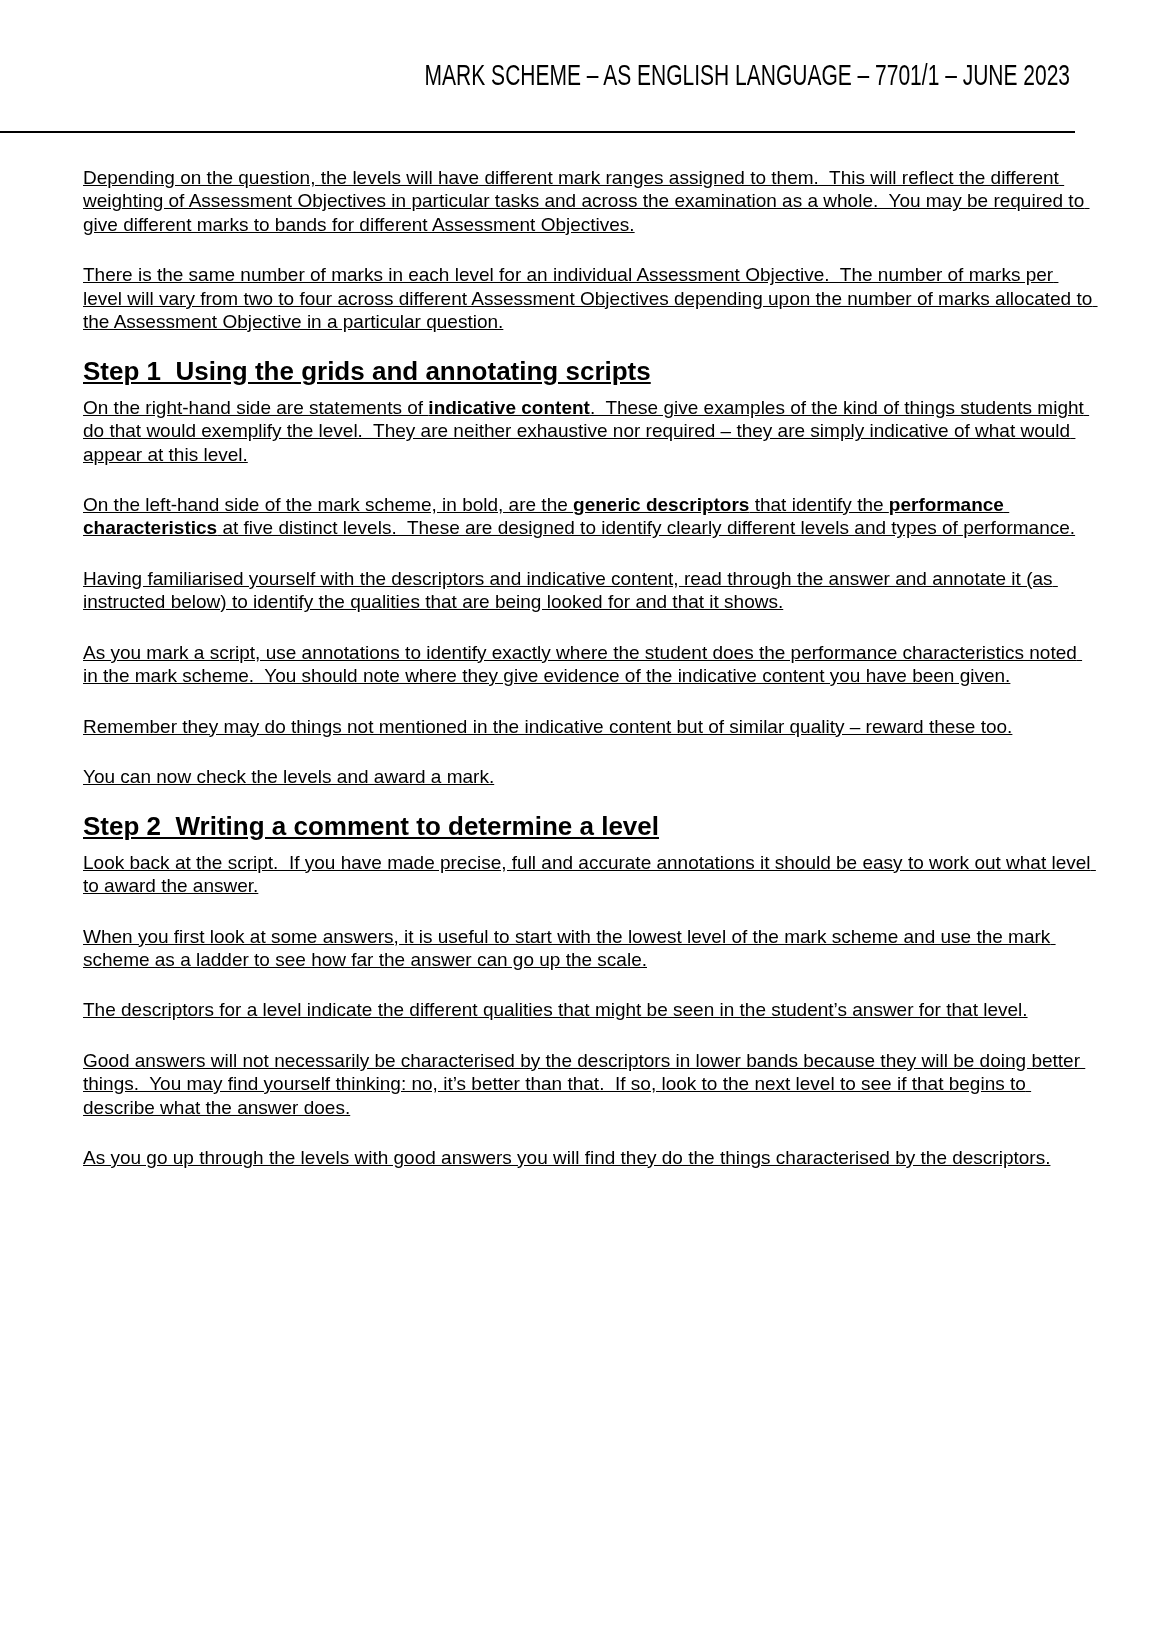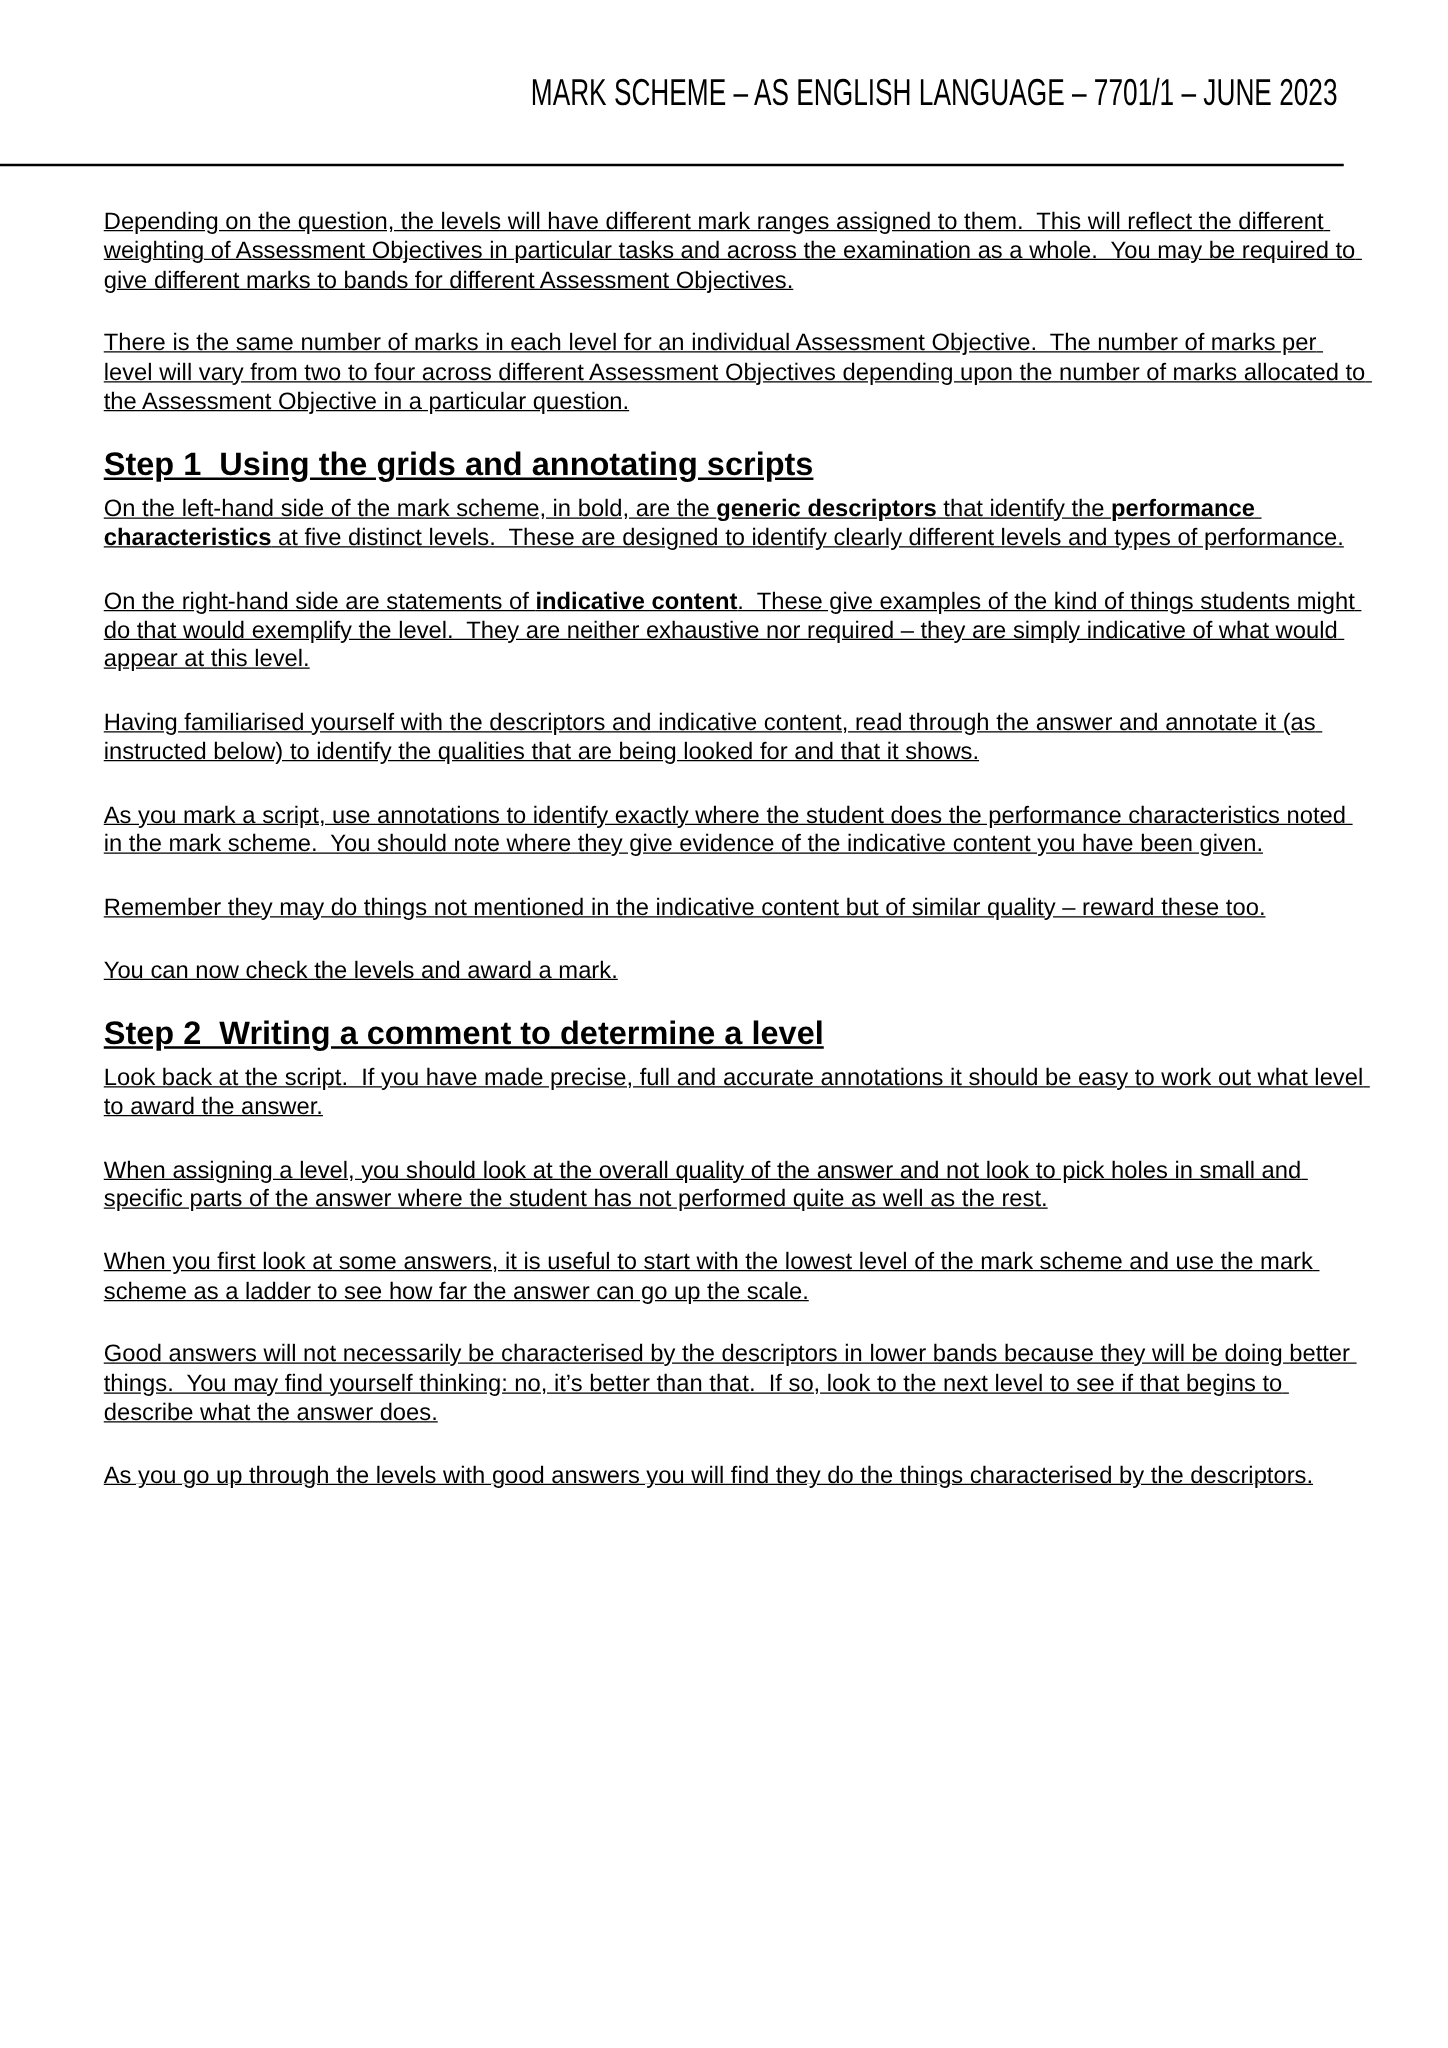--- a/index.html
+++ b/index.html
@@ -75,31 +75,31 @@
 <div class="page">
 
   <div class="header-title"><span class="condensed">MARK SCHEME – AS ENGLISH LANGUAGE – 7701/1 – JUNE 2023</span></div>
   <div class="rule header-rule"></div>
 
   <div class="content">
     <p>Depending on the question, the levels will have different mark ranges assigned to them.  This will reflect the different weighting of Assessment Objectives in particular tasks and across the examination as a whole.  You may be required to give different marks to bands for different Assessment Objectives.</p>
     <p>There is the same number of marks in each level for an individual Assessment Objective.  The number of marks per level will vary from two to four across different Assessment Objectives depending upon the number of marks allocated to the Assessment Objective in a particular question.</p>
 
     <h2>Step 1  Using the grids and annotating scripts</h2>
+    <p><span>On the right-hand side are statements of </span><strong>indicative content</strong><span>.  These give examples of the kind of things students might do that would exemplify the level.  They are neither exhaustive nor required – they are simply indicative of what would appear at this level.</span></p>
     <p><span>On the left-hand side of the mark scheme, in bold, are the </span><strong>generic descriptors</strong><span> that identify the </span><strong>performance characteristics</strong><span> at five distinct levels.  These are designed to identify clearly different levels and types of performance.</span></p>
-    <p><span>On the right-hand side are statements of </span><strong>indicative content</strong><span>.  These give examples of the kind of things students might do that would exemplify the level.  They are neither exhaustive nor required – they are simply indicative of what would appear at this level.</span></p>
     <p>Having familiarised yourself with the descriptors and indicative content, read through the answer and annotate it (as instructed below) to identify the qualities that are being looked for and that it shows.</p>
     <p>As you mark a script, use annotations to identify exactly where the student does the performance characteristics noted in the mark scheme.  You should note where they give evidence of the indicative content you have been given.</p>
     <p>Remember they may do things not mentioned in the indicative content but of similar quality – reward these too.</p>
     <p>You can now check the levels and award a mark.</p>
 
     <h2>Step 2  Writing a comment to determine a level</h2>
     <p>Look back at the script.  If you have made precise, full and accurate annotations it should be easy to work out what level to award the answer.</p>
-    <p>When assigning a level, you should look at the overall quality of the answer and not look to pick holes in small and specific parts of the answer where the student has not performed quite as well as the rest.</p>
     <p>When you first look at some answers, it is useful to start with the lowest level of the mark scheme and use the mark scheme as a ladder to see how far the answer can go up the scale.</p>
+    <p>The descriptors for a level indicate the different qualities that might be seen in the student’s answer for that level.</p>
     <p>Good answers will not necessarily be characterised by the descriptors in lower bands because they will be doing better things.  You may find yourself thinking: no, it’s better than that.  If so, look to the next level to see if that begins to describe what the answer does.</p>
     <p>As you go up through the levels with good answers you will find they do the things characterised by the descriptors.</p>
   </div>
 
   <div class="rule footer-rule"></div>
   <div class="page-number">4</div>
 
 </div>
 
 </body></html>

